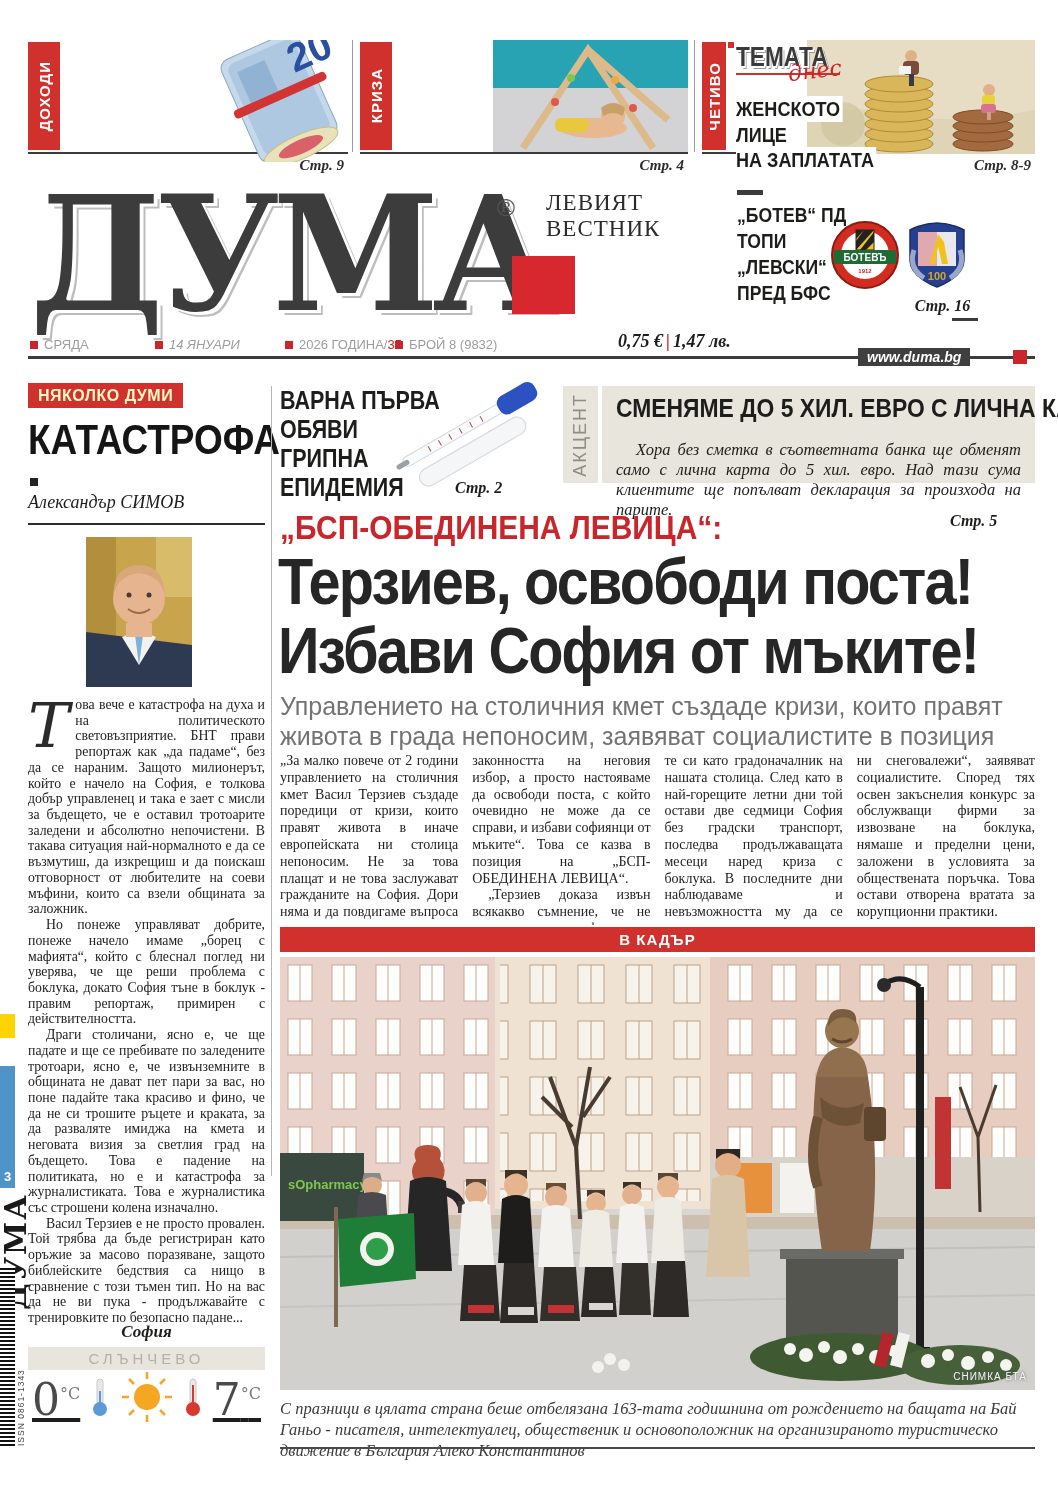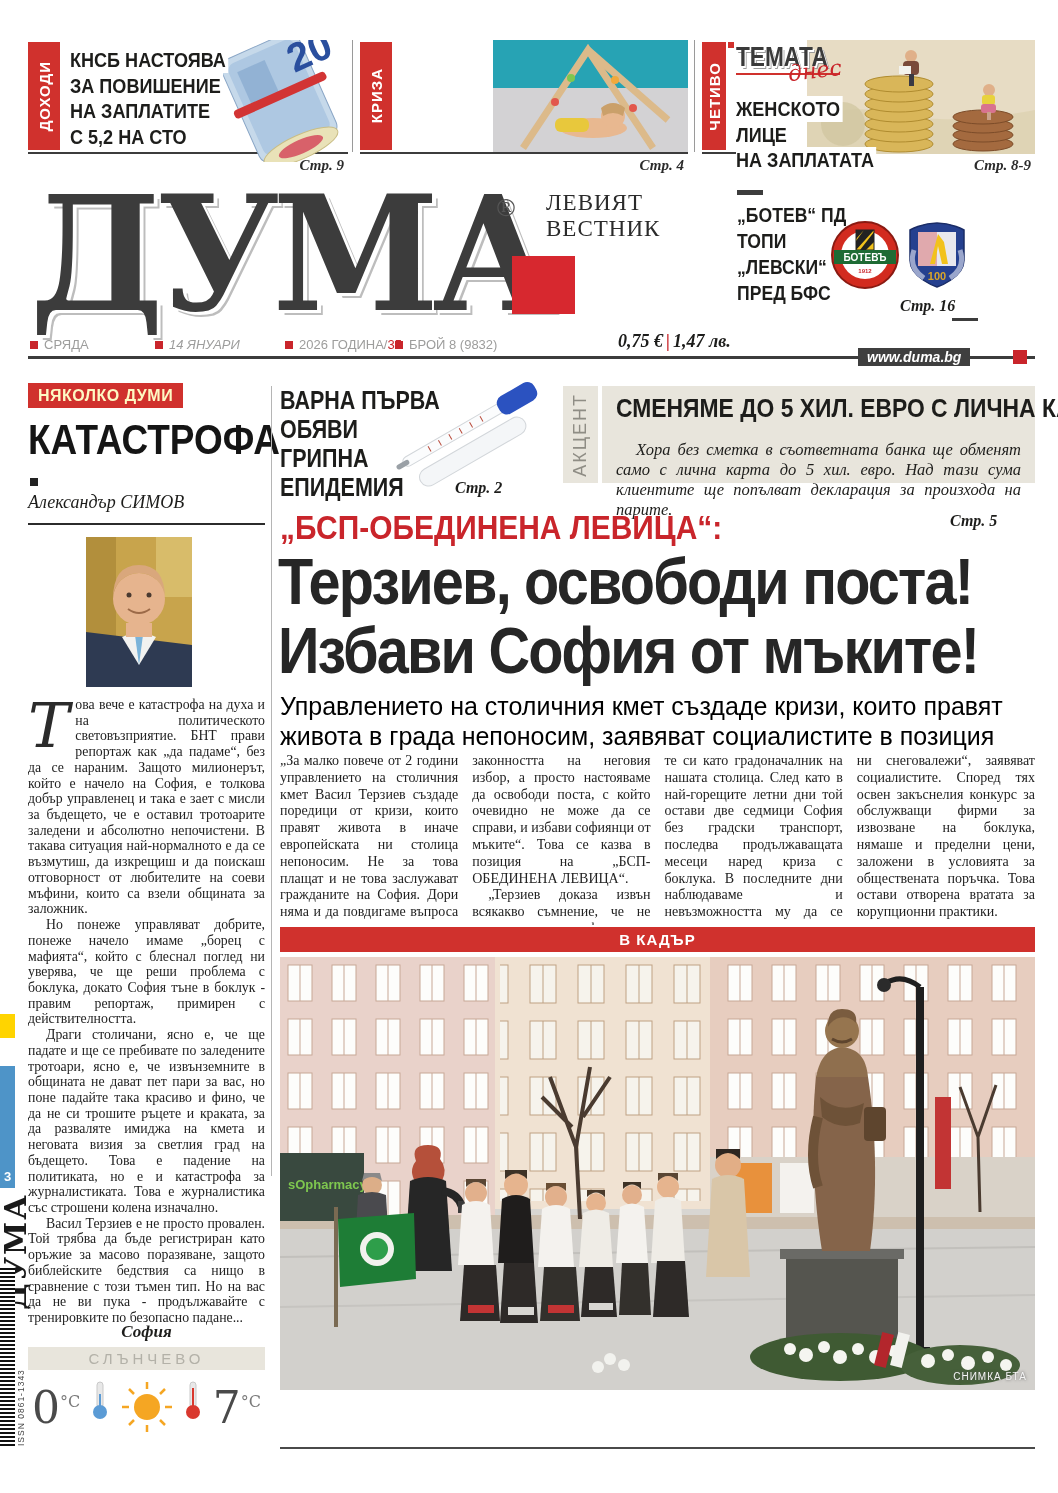--- a/index.html
+++ b/index.html
@@ -39,21 +39,21 @@
               font-size:160px;line-height:.95;letter-spacing:-7px;color:#3c3c3c;
               transform:scaleX(.94);transform-origin:0 0;
               text-shadow:4px 3px 0 #fff,6px 5px 0 #bdbdbd;}
   .mast-reg{position:absolute;left:494px;top:194px;font:24px "DejaVu Serif",serif;color:#555;}
   .mast-slogan{position:absolute;left:546px;top:190px;font:23px/1.15 "Liberation Serif",serif;color:#2b2b2b;letter-spacing:1px;}
   .mast-redsq{position:absolute;left:512px;top:256px;width:63px;height:58px;background:#d7282f;}
   .sp-dash{position:absolute;width:26px;height:5px;background:#3c3c3c;}
   .sp-lines{position:absolute;left:737px;top:202px;}
   .sp-line{display:block;font:bold 20px/26px "Liberation Sans",sans-serif;color:#1d1d1b;
            transform:scaleX(.88);transform-origin:0 0;white-space:nowrap;}
-  .sp-ref{position:absolute;left:900px;top:297px;width:85px;text-align:left;
+  .sp-ref{position:absolute;left:900px;top:297px;width:85px;text-align:center;
           font:bold italic 16px "Liberation Serif",serif;}
   
   .dateline{position:absolute;left:28px;top:337px;width:1007px;height:18px;
             font:13px "Liberation Sans",sans-serif;color:#9d9d9c;}
   .dl-item{position:absolute;top:0;white-space:nowrap;}
   .dl-sq{display:inline-block;width:8px;height:8px;background:#c9252b;margin-right:6px;}
   .dl-red{color:#c9252b;}
   .price{position:absolute;left:590px;top:-6px;font:bold italic 18px "Liberation Serif",serif;color:#1d1d1b;}
   .price .sep{color:#c9252b;padding:0 3px;}
   .toprule{position:absolute;left:28px;top:356px;width:1007px;height:3px;background:#3c3c3c;}
@@ -74,21 +74,21 @@
   .op-body{margin-top:10px;height:652px;overflow:hidden;
            font:13.8px/1.14 "Liberation Serif",serif;text-align:justify;color:#222;}
   .op-body p{margin:0;text-indent:18px;}
   .op-body p.first{text-indent:0;}
   .dropcap{float:left;font:italic 62px/46px "DejaVu Serif",serif;color:#2b2b2b;margin:6px 6px 0 0;}
   
   .weather{position:absolute;left:28px;top:1322px;width:237px;}
   .w-city{text-align:center;font:bold italic 17px "Liberation Serif",serif;}
   .w-bar{margin-top:5px;height:23px;background:#e8e5dc;text-align:center;
          font:15px/23px "Liberation Sans",sans-serif;color:#b3b1a8;letter-spacing:4px;}
-  .w-row{margin-top:10px;display:flex;align-items:flex-start;justify-content:space-between;padding:0 4px;}
+  .w-row{display:flex;align-items:center;justify-content:space-between;padding:0 4px;text-decoration:underline;}
   .w-temp{font:44px/44px "DejaVu Serif",serif;color:#4a4a4a;font-weight:400;}
   .w-temp sup{font-size:16px;color:#7a7a7a;}
 
   
   .edge-yellow{position:absolute;left:0;top:1014px;width:15px;height:24px;background:#ffd400;}
   .edge-blue{position:absolute;left:0;top:1066px;width:15px;height:122px;background:#4e94c8;}
   .edge-pagenum{position:absolute;left:0;bottom:4px;width:15px;text-align:center;
                 color:#fff;font:bold 13px "Liberation Sans",sans-serif;}
   .edge-title{position:absolute;left:-2px;top:1194px;height:116px;
               writing-mode:vertical-rl;transform:rotate(180deg);
@@ -116,21 +116,21 @@
            transform:scaleX(.88);transform-origin:0 0;white-space:nowrap;}
   .ak-body{margin-top:16px;font:italic 16.5px/1.22 "Liberation Serif",serif;text-indent:20px;color:#1d1d1b;text-align:justify;}
   .ak-ref{position:absolute;left:950px;top:488px;font:bold italic 16px "Liberation Serif",serif;margin-top:24px;}
 
   .ma-kicker{position:absolute;left:280px;top:508px;font:bold 34px "Liberation Sans",sans-serif;color:#c9252b;
              transform:scaleX(.88);transform-origin:0 0;white-space:nowrap;}
   .ma-headline{position:absolute;left:278px;top:548px;}
   .ma-hline{display:block;font:bold 64px/69px "Liberation Sans",sans-serif;color:#262626;letter-spacing:-2px;
             transform:scaleX(.9);transform-origin:0 0;white-space:nowrap;}
   .ma-subhead{position:absolute;left:280px;top:691px;width:748px;
-              font:25px/1.2 "Liberation Sans",sans-serif;color:#000000;}
+              font:25px/1.2 "Liberation Sans",sans-serif;color:#737373;}
   .ma-cols{position:absolute;left:280px;top:753px;width:755px;height:172px;display:flex;gap:14px;overflow:hidden;}
   .ma-col{flex:1;font:14px/1.2 "Liberation Serif",serif;text-align:justify;color:#222;}
   .ma-col p{margin:0;text-indent:16px;}
   .ma-col p.np{text-indent:0;}
   .ma-col .colref{text-align:right;font:bold italic 15px "Liberation Serif",serif;text-indent:0;margin-top:2px;}
 
   .vk-bar{position:absolute;left:280px;top:927px;width:755px;height:25px;background:var(--red);
           color:#fff;font:bold 15px/25px "Liberation Sans",sans-serif;text-align:center;letter-spacing:1px;}
   .vk-photo{position:absolute;left:280px;top:957px;width:755px;height:433px;overflow:hidden;}
   .vk-credit{position:absolute;right:8px;bottom:8px;color:#f4f4f4;font:10px "Liberation Sans",sans-serif;
@@ -156,26 +156,20 @@
         <g transform="rotate(-24 70 60)">
           <rect x="30" y="2" width="84" height="112" rx="10" fill="#c6d9ea" stroke="#8aa6c6"></rect>
           <rect x="36" y="8" width="72" height="100" rx="8" fill="#aec8e2"></rect>
           <path d="M44 18 h30 v40 h-30 z" fill="#7fa3cc" opacity=".6"></path>
           <text x="96" y="42" font-family="Liberation Sans,sans-serif" font-weight="bold" font-size="40" fill="#2a4f9e">20</text>
           <rect x="24" y="52" width="100" height="9" rx="4" fill="#d23434"></rect>
           <ellipse cx="72" cy="112" rx="40" ry="12" fill="#e9e2b8" stroke="#c9bd84"></ellipse>
           <ellipse cx="72" cy="112" rx="24" ry="7" fill="#d8616a"></ellipse>
         </g>
       </svg>
-      <div class="tlines">
-        <span class="tline">КНСБ НАСТОЯВА</span>
-        <span class="tline">ЗА ПОВИШЕНИЕ</span>
-        <span class="tline">НА ЗАПЛАТИТЕ</span>
-        <span class="tline">С 5,2 НА СТО</span>
-      </div>
       <div class="trule"></div>
       <div class="tref">Стр. 9</div>
     </div>
 
     <div class="tsep" style="left:324px;"></div>
 
     <div class="teaser t2">
       <div class="tband">
         <span class="vtext">КРИЗА</span>
       </div>
@@ -584,15 +578,16 @@
         <g fill="#f2f2ee">
           <circle cx="330" cy="402" r="6"></circle>
             <circle cx="344" cy="408" r="6"></circle>
             <circle cx="318" cy="410" r="6"></circle>
         </g>
       </g>
     </svg>
     <div class="vk-credit">СНИМКА БТА</div>
   </div>
 
+  <div class="vk-caption">С празници в цялата страна беше отбелязана 163-тата годишнина от рождението на бащата на Бай Ганьо - писателя, интелектуалец, общественик и основоположник на организираното туристическо движение в България Алеко Константинов</div>
   <div class="vk-rule"></div>
 
 </div>
 
 </body></html>

